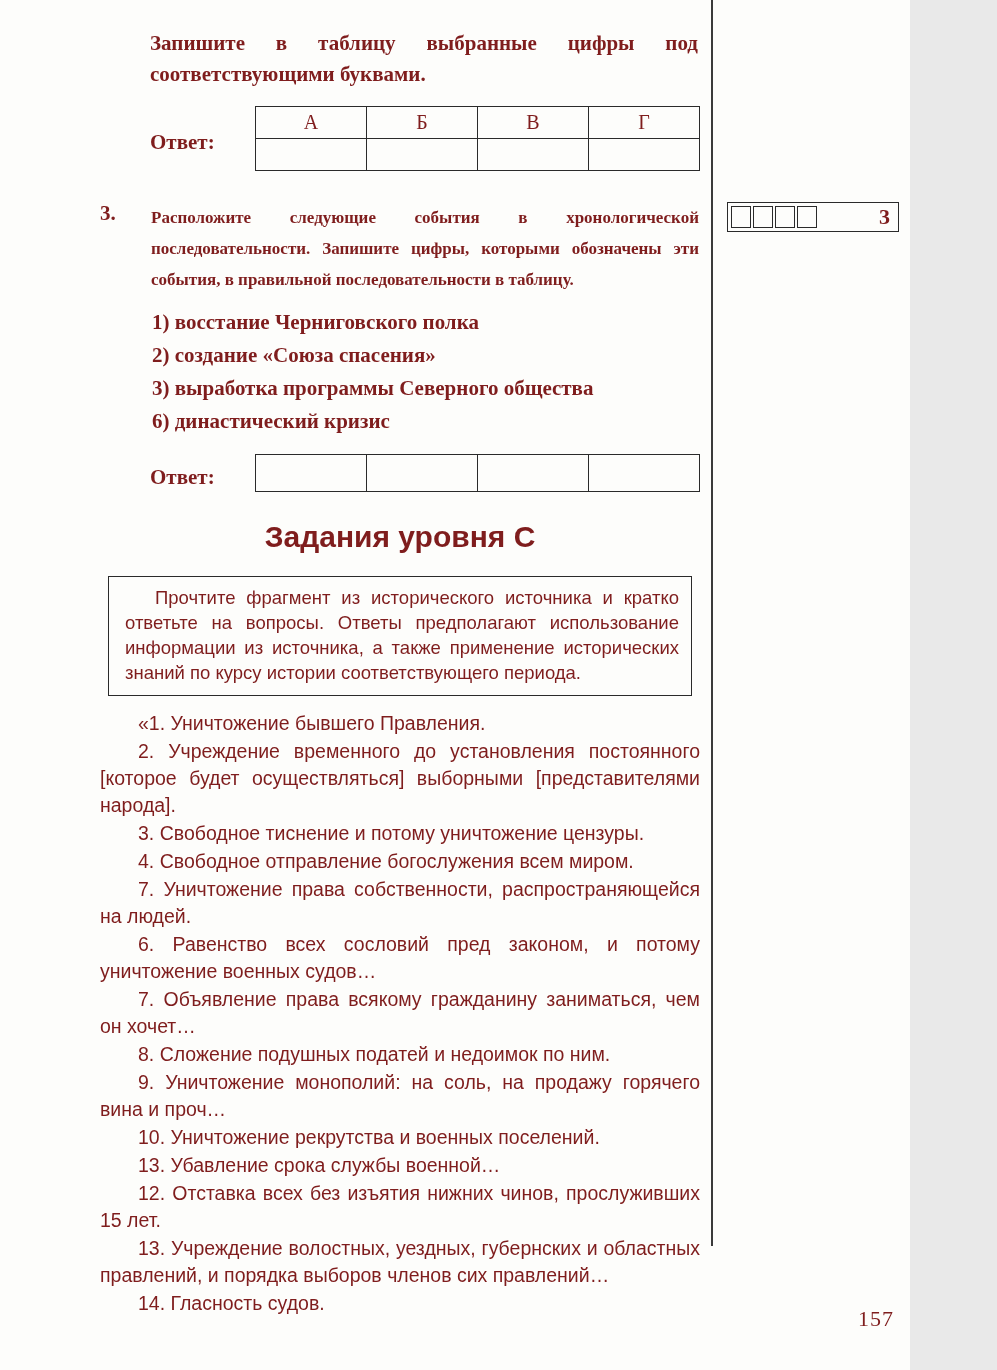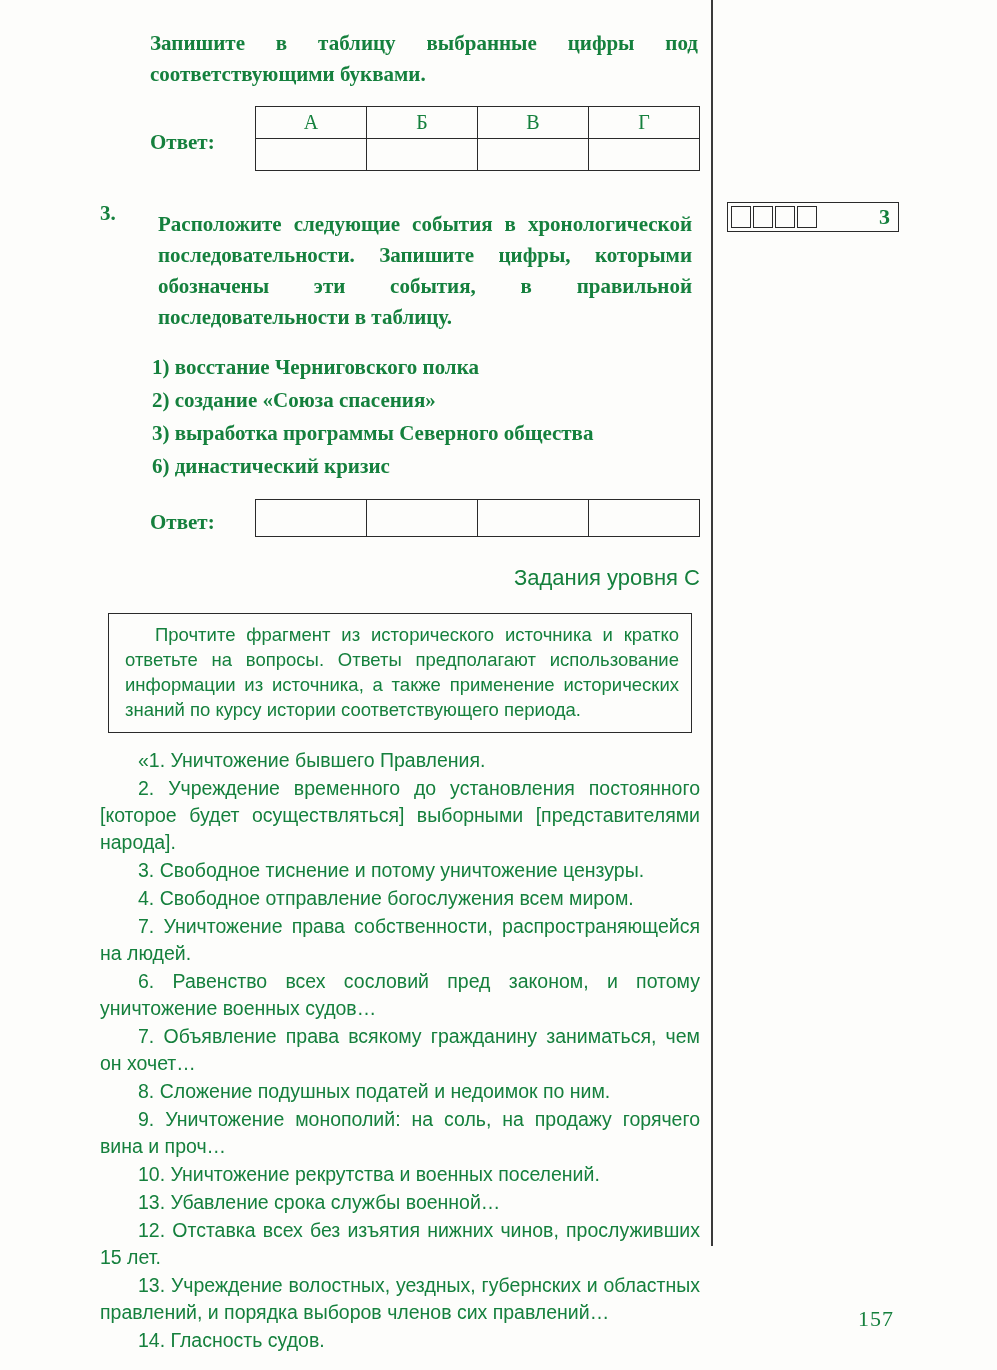--- a/index.html
+++ b/index.html
@@ -1,20 +1,20 @@
 <!DOCTYPE html>
 <html><head>
 <meta charset="utf-8">
 <style>
   html,body{margin:0;padding:0;background:#e9e9e9;}
   .page{
     position:relative;
-    width:997px;height:1370px;
+    width:910px;height:1370px;
     background:#fdfdfb;
-    color:#15803d;
+    color:#7f1d1d;
     overflow:hidden;
     font-family:"Liberation Serif", serif;
   }
   .content{
     position:absolute;
     left:100px;top:28px;
     width:600px;
   }
 
   
@@ -48,41 +48,41 @@
   .q3{
     display:flex;
     margin:30px 0 0 0;
   }
   .q3-num{
     flex:0 0 50px;
     font-size:21px;font-weight:bold;
   }
   .q3-text{
     width:548px;
-    font-size:21px;line-height:31px;
-    font-weight:bold;
-    text-align:justify;
-    margin:8px;
+    font-size:17px;line-height:31px;
+    font-weight:bold;
+    text-align:justify;
+    margin:1px;
   }
   .q3-items{
     margin:10px 0 0 52px;
     padding:0;list-style:none;
   }
   .q3-items li{
     font-size:21px;line-height:33px;
     font-weight:bold;
   }
 
   
   .section-heading{
     margin:28px 0 0 0;
-    text-align:right;
+    text-align:center;
     font-family:"Liberation Sans", sans-serif;
-    font-weight:normal;
-    font-size:22px;
+    font-weight:bold;
+    font-size:30px;
   }
   .instruction-box{
     box-sizing:border-box;
     margin:22px 0 0 8px;
     width:584px;
     border:1.6px solid #2a2a2a;
     padding:8px 12px 10px 16px;
     font-family:"Liberation Sans", sans-serif;
     font-size:18.5px;line-height:25px;
     text-align:justify;

